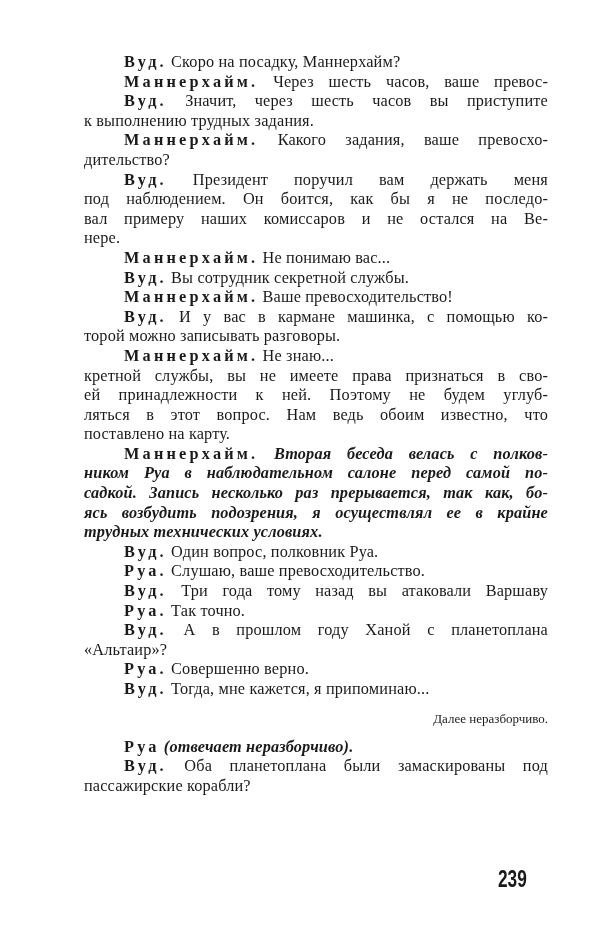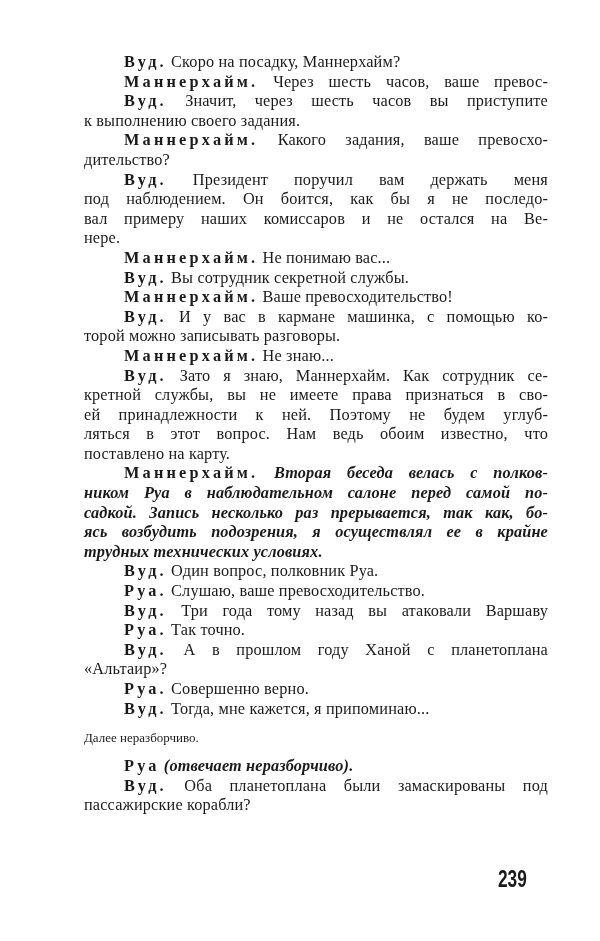--- a/index.html
+++ b/index.html
@@ -12,50 +12,49 @@
     height: 19.6px; line-height: 19.6px; font-size: 16.3px; white-space: nowrap;
     text-align: justify; text-align-last: justify; font-family: "Liberation Serif", serif;
     letter-spacing: 0.15px;
   }
   .line.last { text-align-last: left; }
   .ind { padding-left: 24px; }
   .sp { letter-spacing: 3.2px; font-weight: bold; margin-left: 16px; }
   .bold { font-weight: bold; }
   .it { font-style: italic; }
   .center-note {
-    height: 24px; line-height: 24px; font-size: 13px; text-align: left;
+    height: 24px; line-height: 24px; font-size: 13px; text-align: right;
     font-family: "Liberation Serif", serif; margin-top: 8px; margin-bottom: 6px;
   }
   .pagenum {
     position: absolute; left: 498px; top: 865px; font-family: "Liberation Sans", sans-serif;
     font-weight: bold; font-size: 24px; transform: scaleX(0.72); transform-origin: left top;
     letter-spacing: 0px;
   }
 </style>
 </head>
 <body>
 
 <div class="page">
   <div class="line ind last"><span class="sp">Вуд.</span><span> Скоро на посадку, Маннерхайм?</span></div>
   <div class="line ind"><span class="sp">Маннерхайм.</span><span> Через шесть часов, ваше превос-</span></div>
   <div class="line ind"><span class="sp">Вуд.</span><span>  Значит, через шесть часов вы приступите</span></div>
-  <div class="line last"><span>к выполнению своего задания.</span></div>
+  <div class="line last"><span>к выполнению трудных задания.</span></div>
   <div class="line ind"><span class="sp">Маннерхайм.</span><span> Какого задания, ваше превосхо-</span></div>
   <div class="line last"><span>дительство?</span></div>
   <div class="line ind"><span class="sp">Вуд.</span><span>  Президент  поручил  вам  держать  меня</span></div>
   <div class="line"><span>под наблюдением. Он боится, как бы я не последо-</span></div>
   <div class="line"><span>вал примеру наших комиссаров и не остался на Ве-</span></div>
   <div class="line last"><span>нере.</span></div>
   <div class="line ind last"><span class="sp">Маннерхайм.</span><span> Не понимаю вас...</span></div>
   <div class="line ind last"><span class="sp">Вуд.</span><span> Вы сотрудник секретной службы.</span></div>
   <div class="line ind last"><span class="sp">Маннерхайм.</span><span> Ваше превосходительство!</span></div>
   <div class="line ind"><span class="sp">Вуд.</span><span> И у вас в кармане машинка, с помощью ко-</span></div>
   <div class="line last"><span>торой можно записывать разговоры.</span></div>
   <div class="line ind last"><span class="sp">Маннерхайм.</span><span> Не знаю...</span></div>
-  <div class="line ind"><span class="sp">Вуд.</span><span> Зато я знаю, Маннерхайм. Как сотрудник се-</span></div>
   <div class="line"><span>кретной службы, вы не имеете права признаться в сво-</span></div>
   <div class="line"><span>ей принадлежности к ней. Поэтому не будем углуб-</span></div>
   <div class="line"><span>ляться в этот вопрос. Нам ведь обоим известно, что</span></div>
   <div class="line last"><span>поставлено на карту.</span></div>
   <div class="line ind"><span class="sp">Маннерхайм.</span><span class="it bold"> Вторая беседа велась с полков-</span></div>
   <div class="line it bold"><span>ником Руа в наблюдательном салоне перед самой по-</span></div>
   <div class="line it bold"><span>садкой. Запись несколько раз прерывается, так как, бо-</span></div>
   <div class="line it bold"><span>ясь возбудить подозрения, я осуществлял ее в крайне</span></div>
   <div class="line it bold last"><span>трудных технических условиях.</span></div>
   <div class="line ind last"><span class="sp">Вуд.</span><span> Один вопрос, полковник Руа.</span></div>

